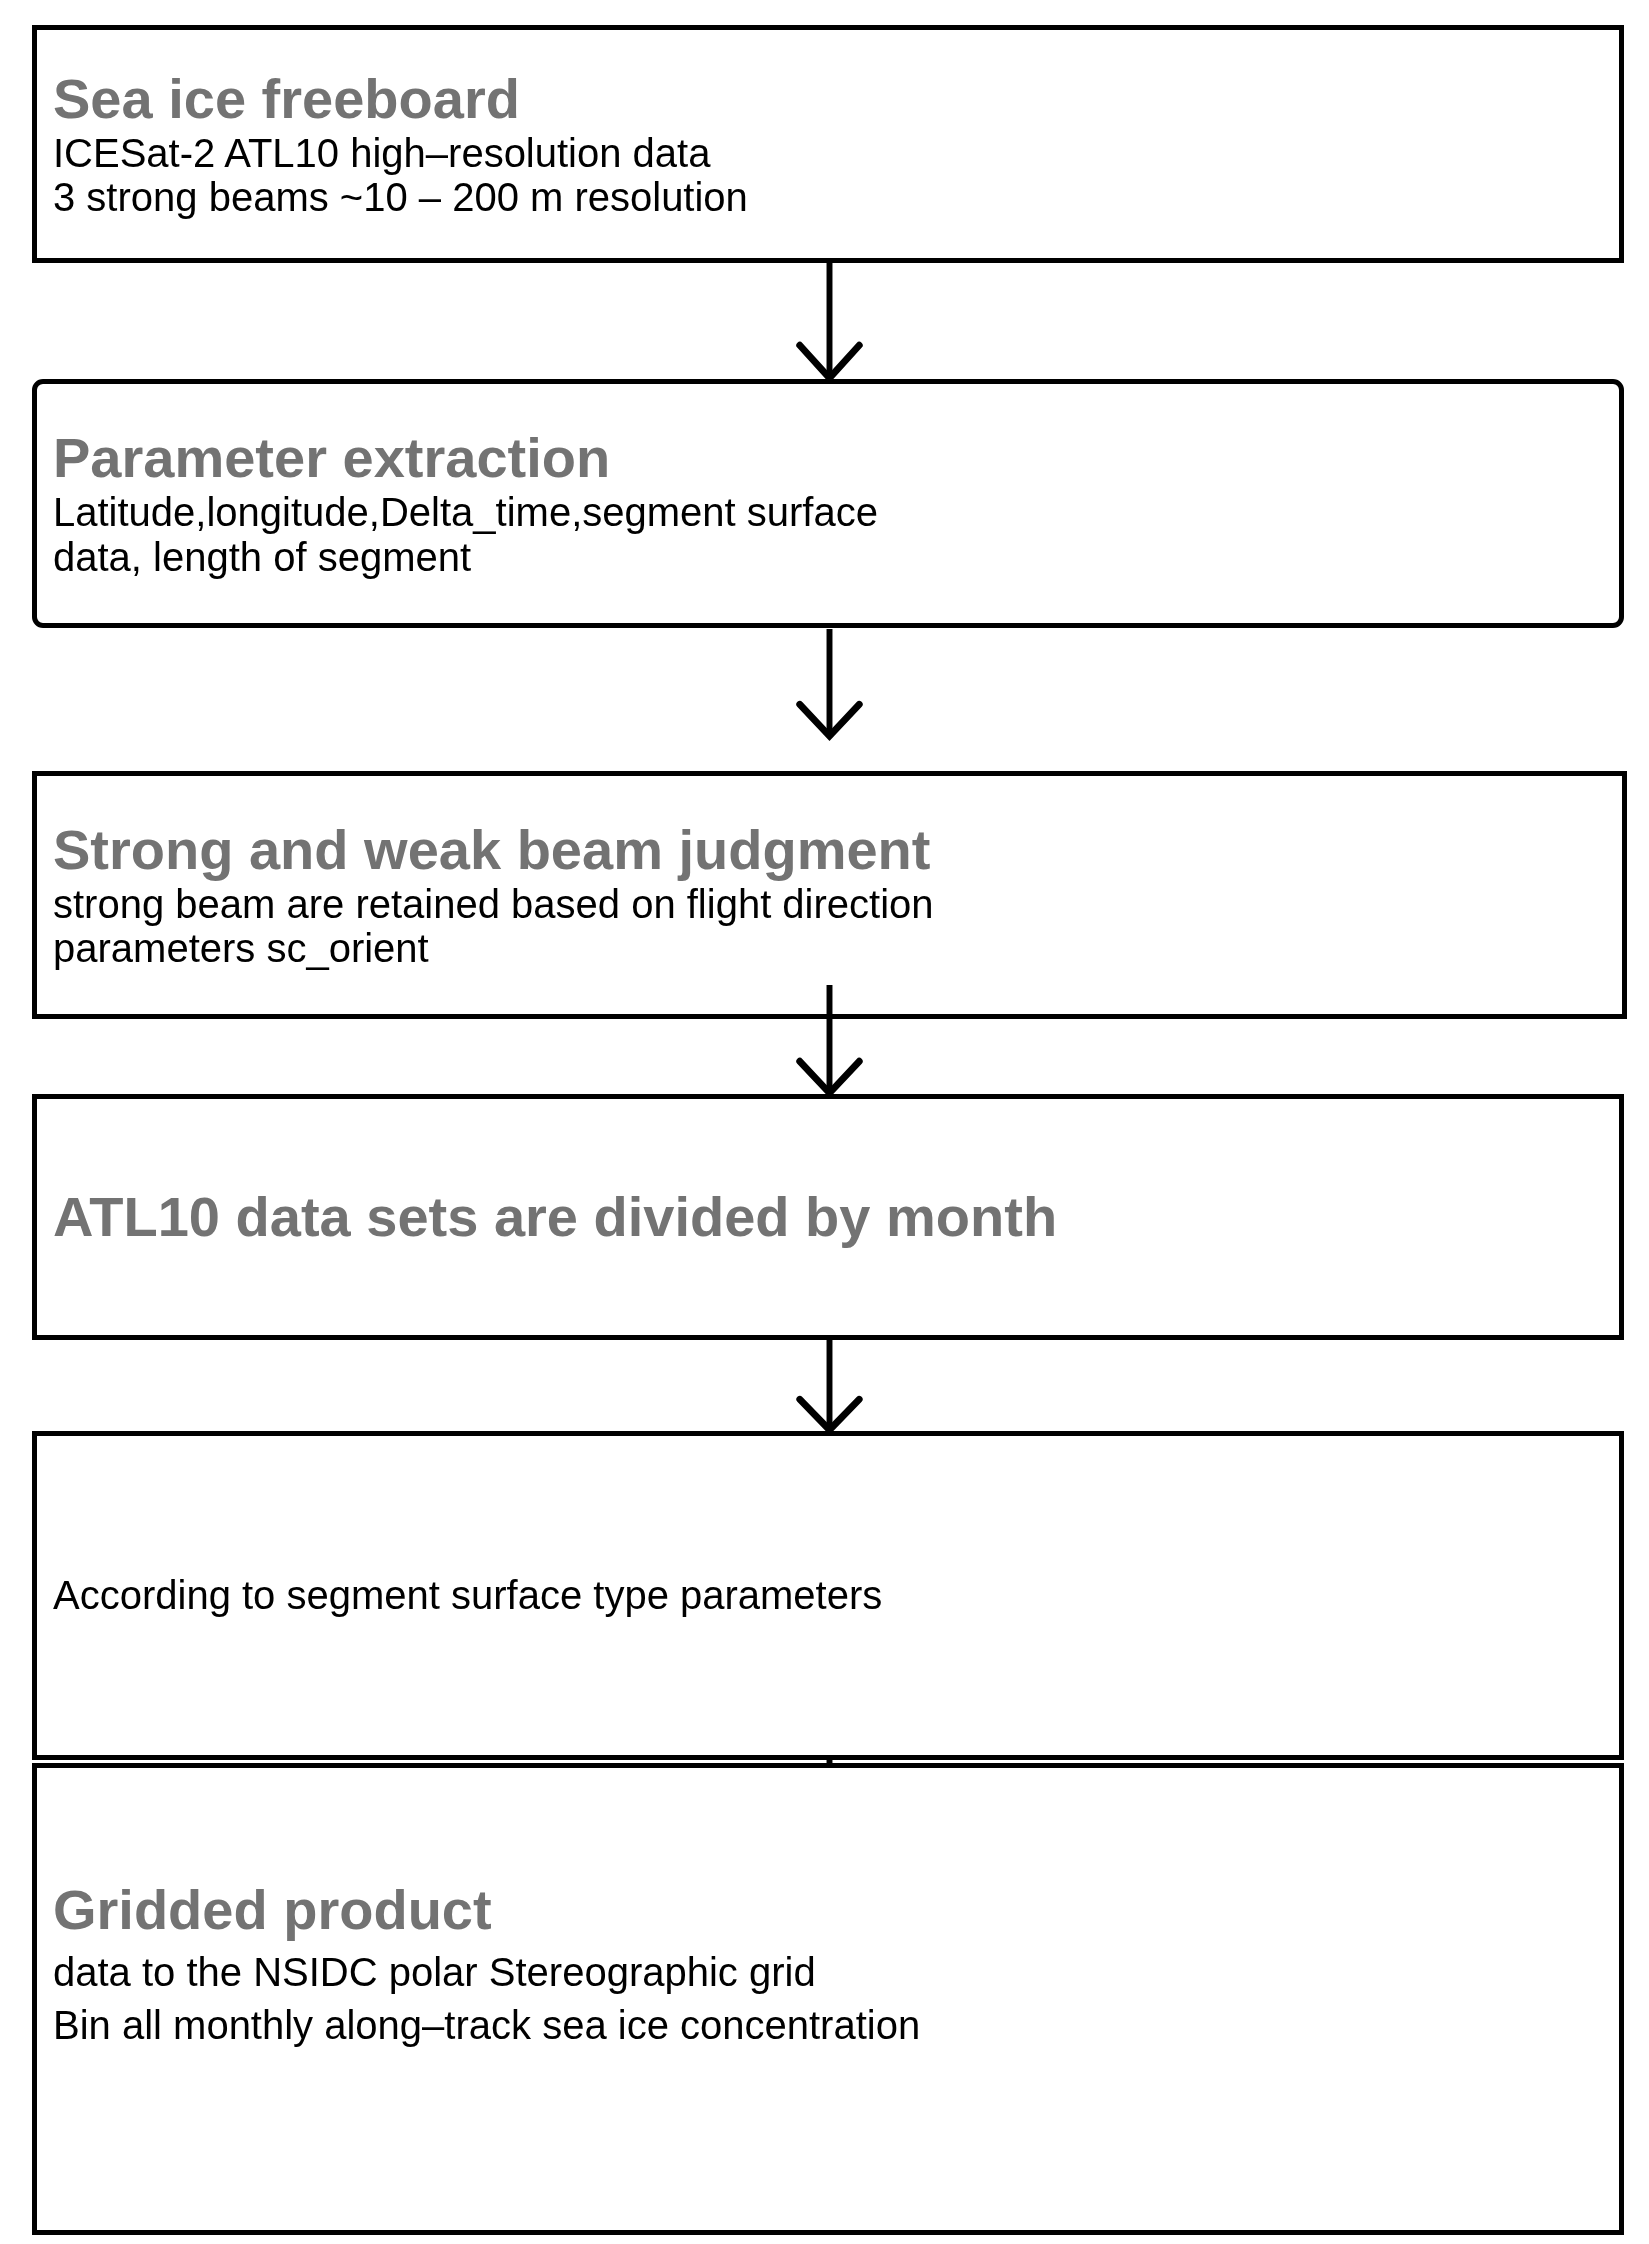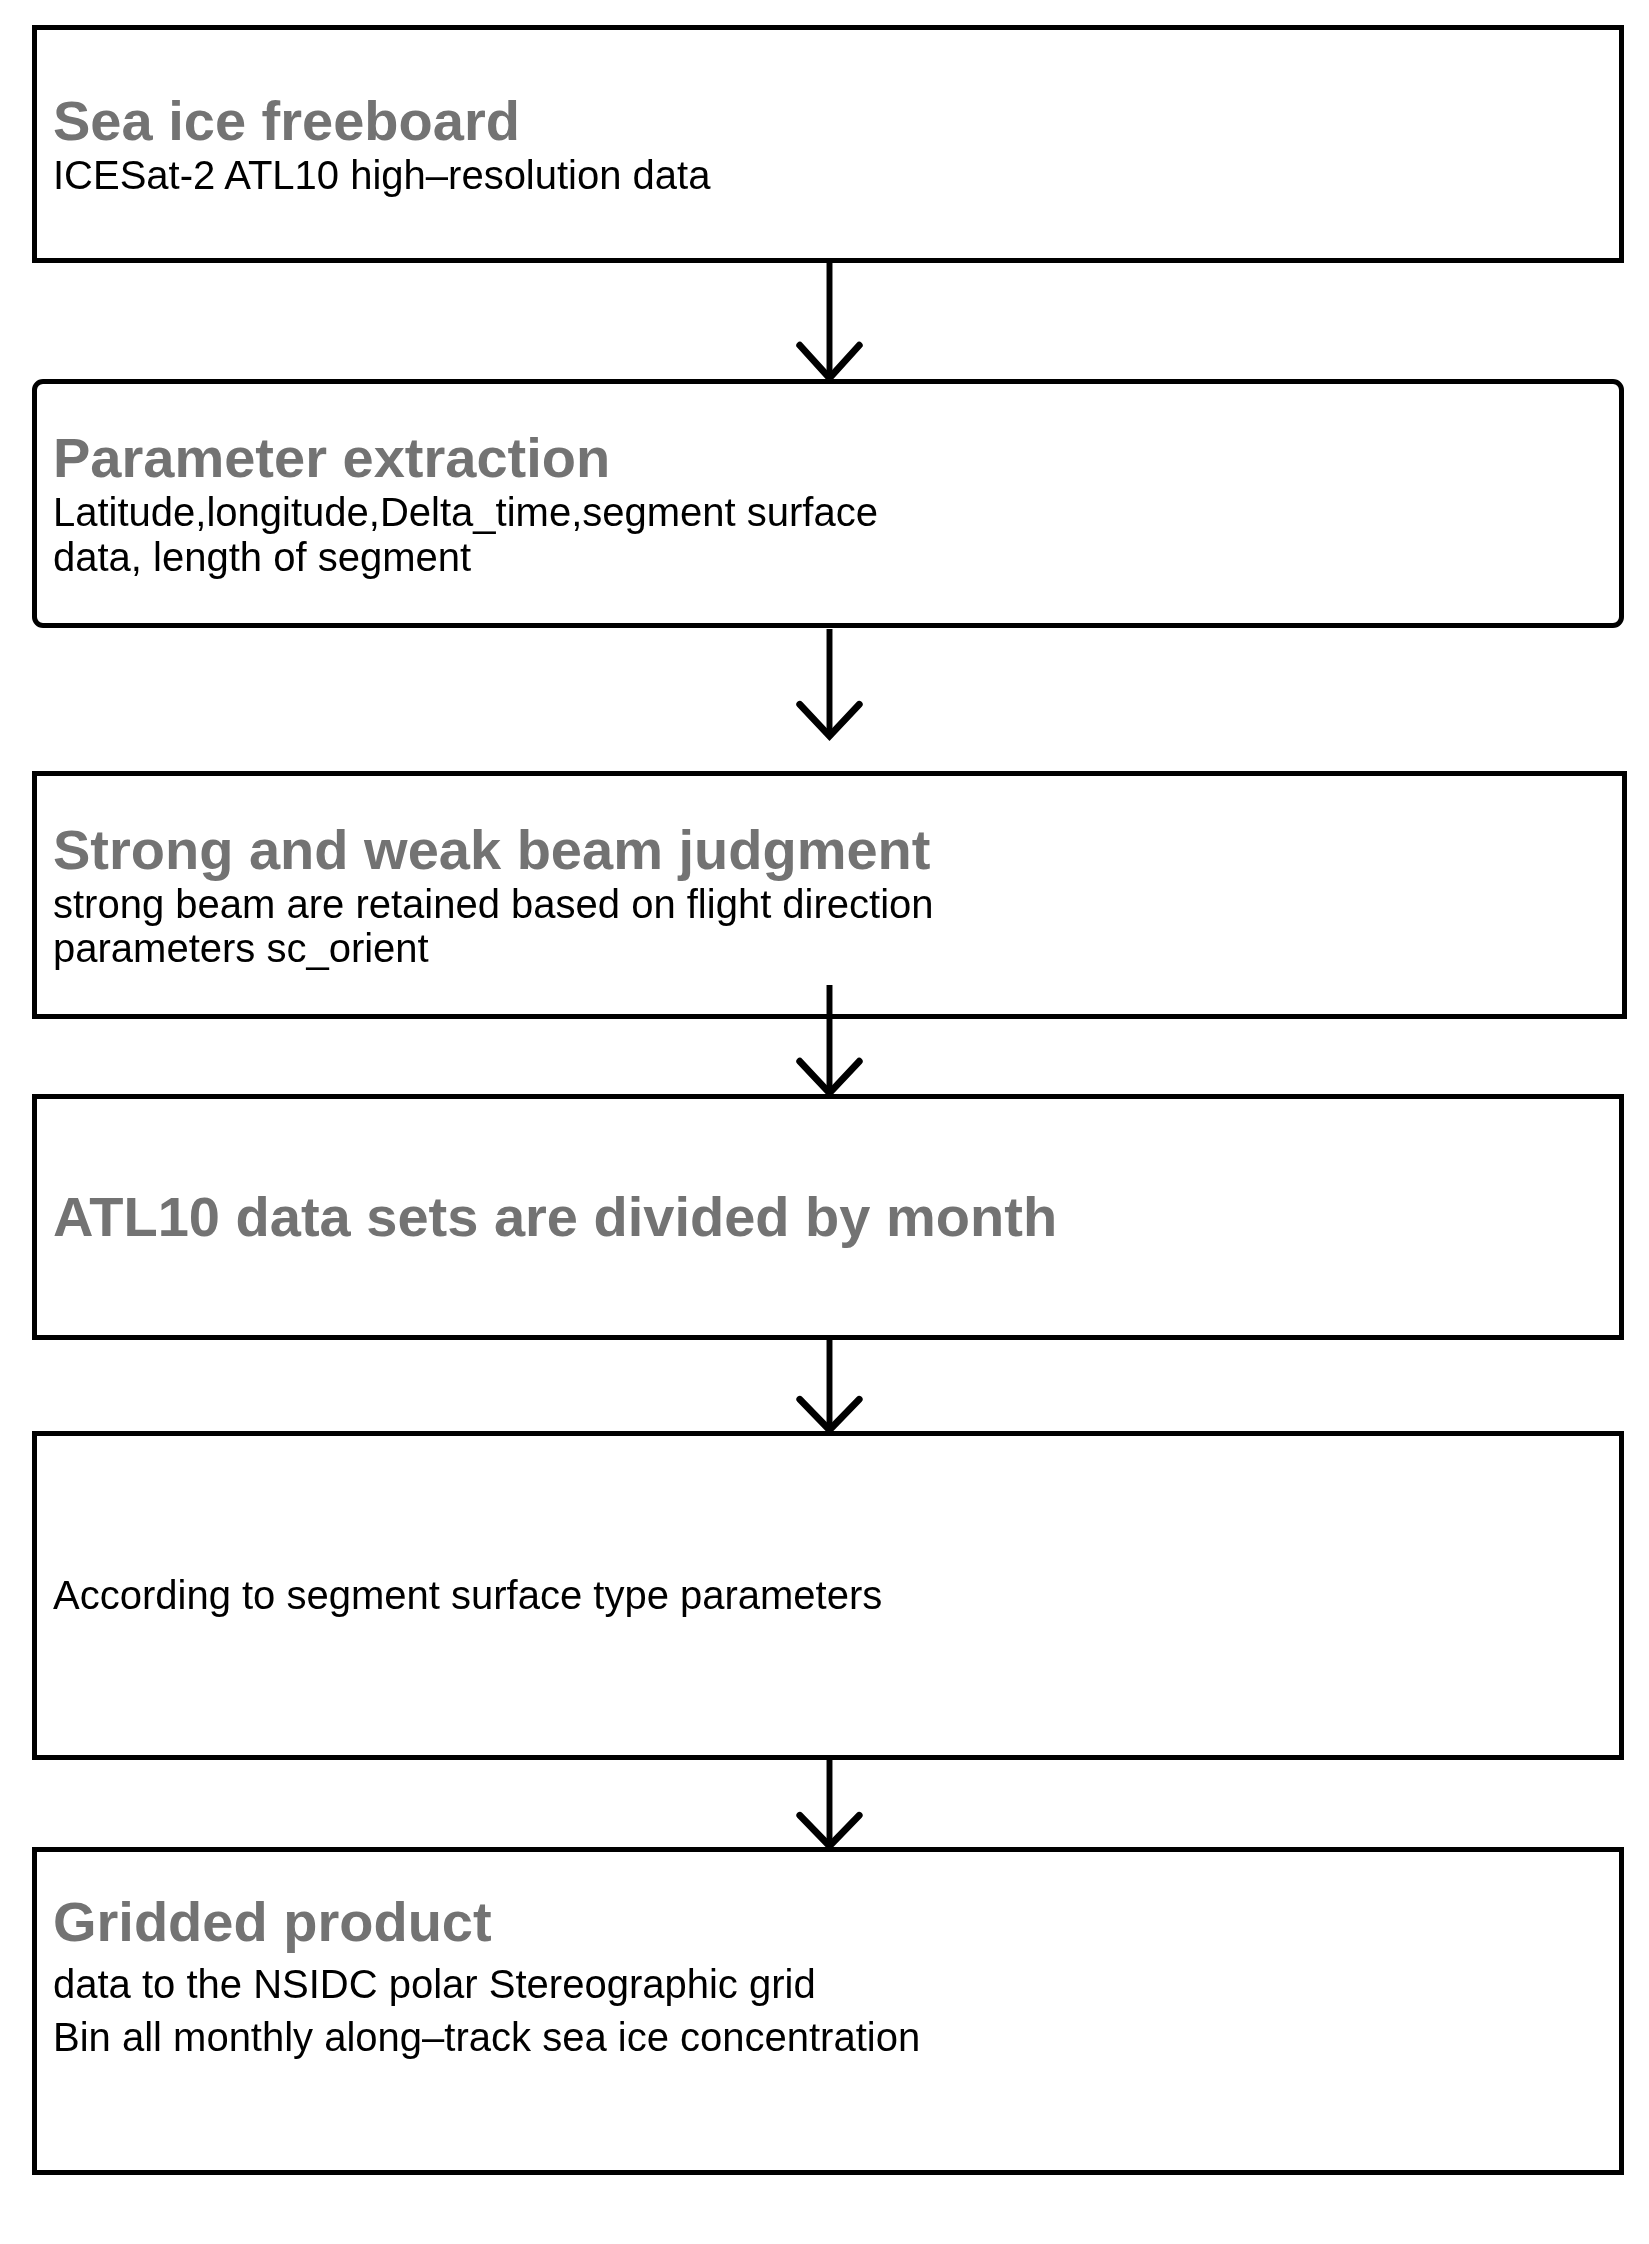--- a/index.html
+++ b/index.html
@@ -54,20 +54,21 @@
   }
 </style>
 </head>
 <body>
 
 <div id="canvas">
 
   <div class="node" style="left:32px; top:25px; width:1592px; height:238px;">
     <div class="node-title">Sea ice freeboard</div>
     <div class="node-line">ICESat-2 ATL10 high–resolution data</div>
+    <div class="node-line">3 strong beams ~10 – 200 m resolution</div>
   </div>
 
   <div class="connector" style="left:770px; top:262px; height:117px;">
     <svg width="119" height="117" viewBox="0 0 120 118" aria-hidden="true">
       <line x1="60" y1="0" x2="60" y2="116" stroke="#000" stroke-width="6"></line>
       <polyline points="30,84 60,117 90,84" fill="none" stroke="#000" stroke-width="7" stroke-linecap="round"></polyline>
     </svg>
   </div>
 
   <div class="node" style="left:32px; top:379px; width:1592px; height:249px;border-radius:11px;">
@@ -115,21 +116,21 @@
     <div class="spacer">&nbsp;</div>
   </div>
 
   <div class="connector" style="left:770px; top:1759px; height:88px;">
     <svg width="119" height="88" viewBox="0 0 120 89" aria-hidden="true">
       <line x1="60" y1="0" x2="60" y2="87" stroke="#000" stroke-width="6"></line>
       <polyline points="30,57 60,88 90,57" fill="none" stroke="#000" stroke-width="7" stroke-linecap="round"></polyline>
     </svg>
   </div>
 
-  <div class="node" style="left:32px; top:1847px; width:1592px; height:328px;gap:8px;">
+  <div class="node" style="left:32px; top:1763px; width:1592px; height:472px;gap:8px;">
     <div class="node-title">Gridded product</div>
     <div class="node-line">data to the NSIDC polar Stereographic grid</div>
     <div class="node-line">Bin all monthly along–track sea ice concentration</div>
     <div class="spacer">&nbsp;</div>
   </div>
 
 </div>
 
 
 </body></html>

